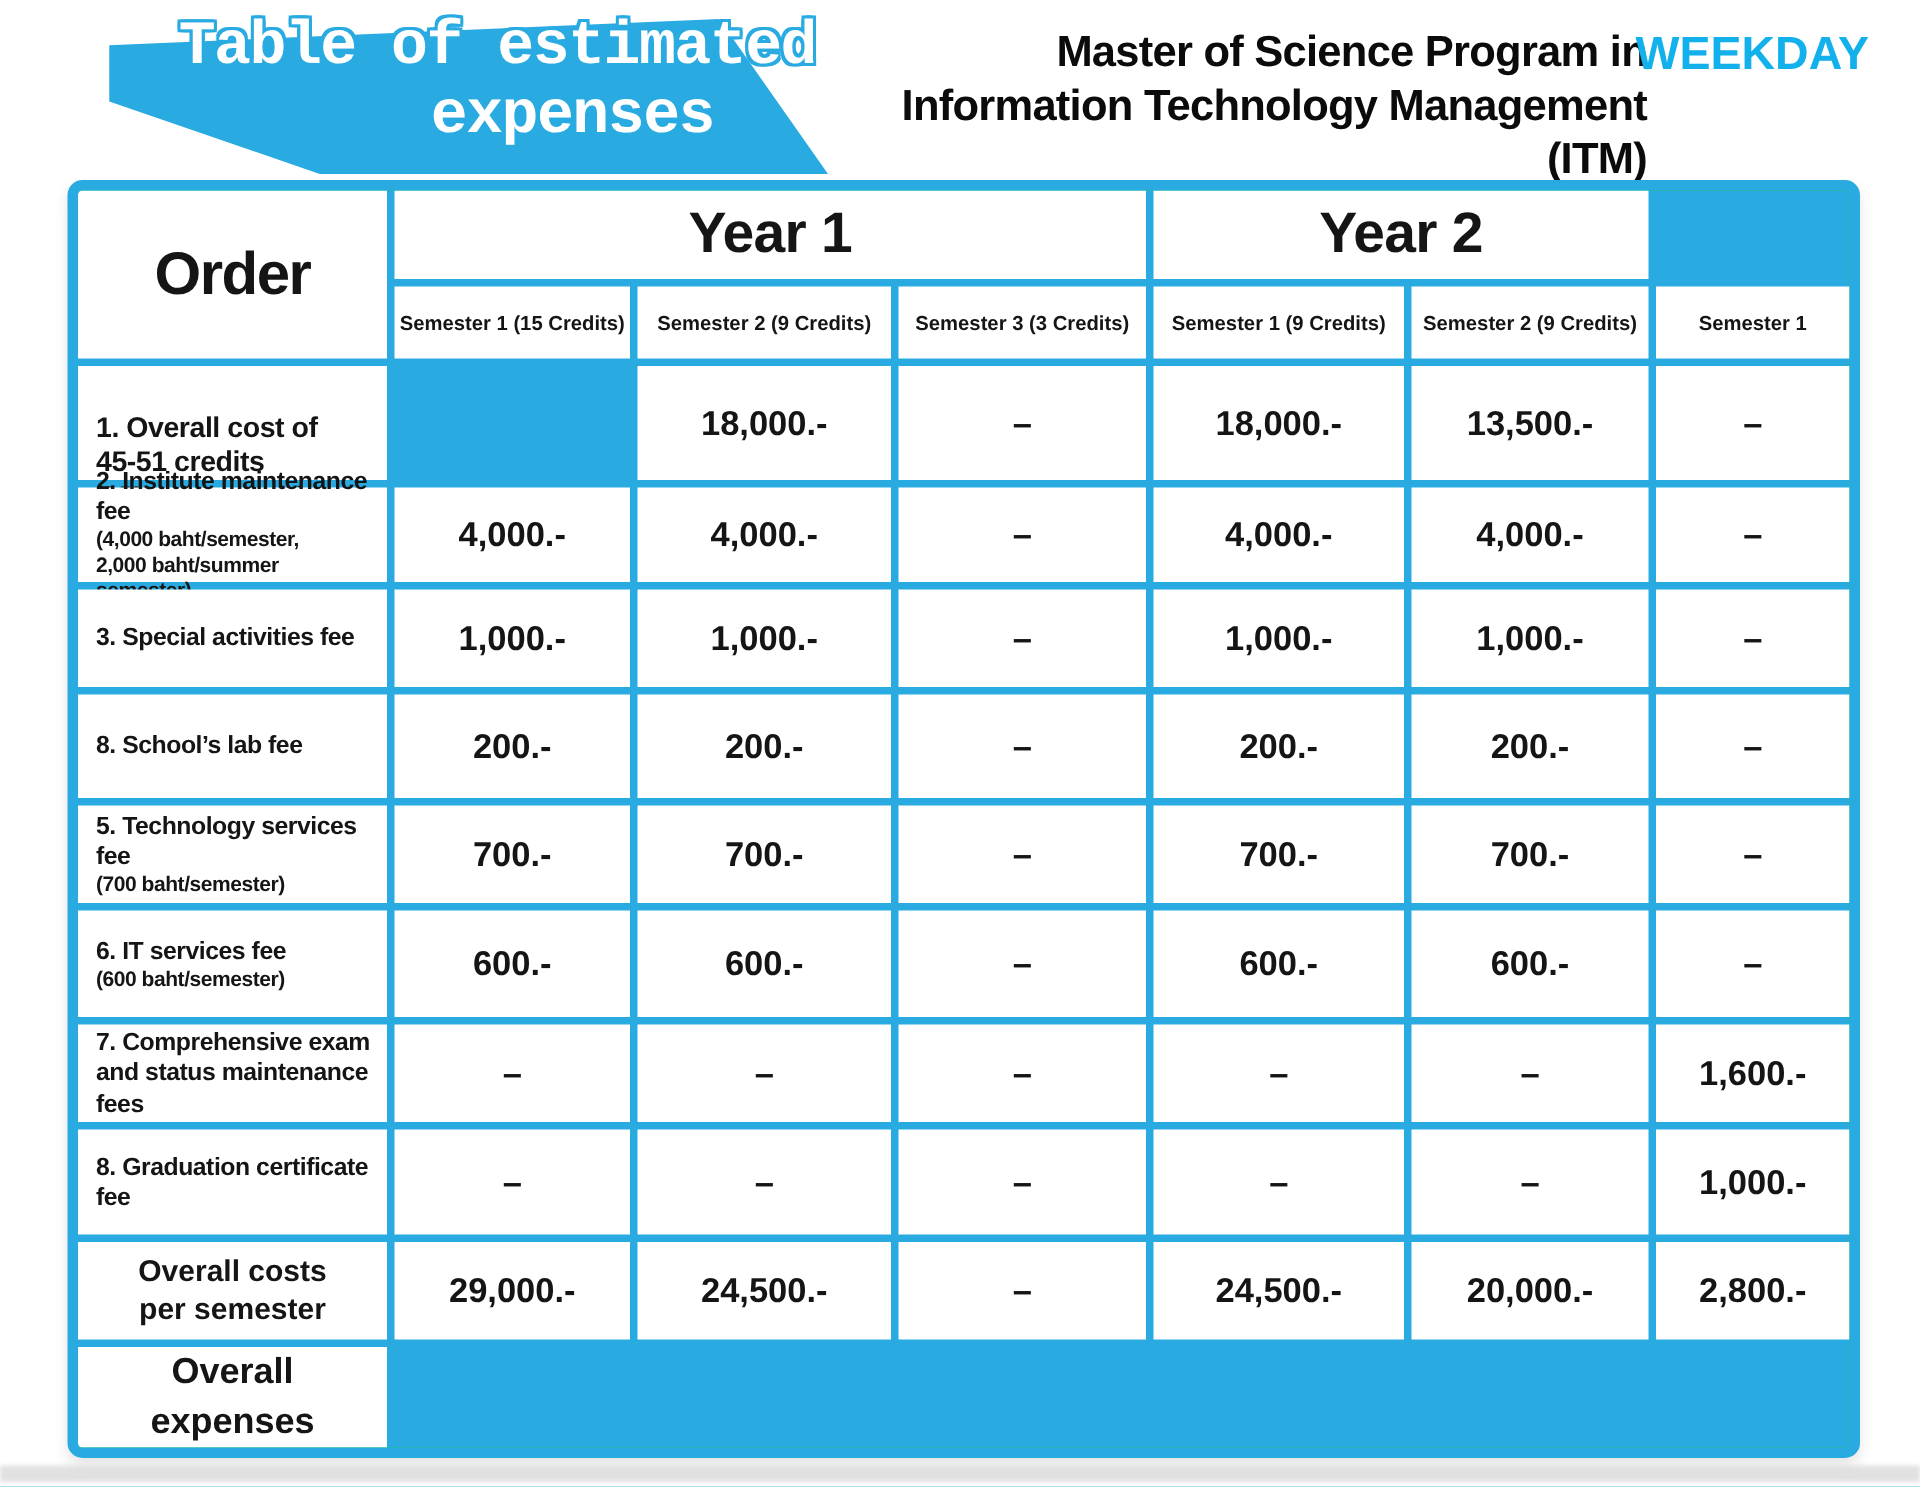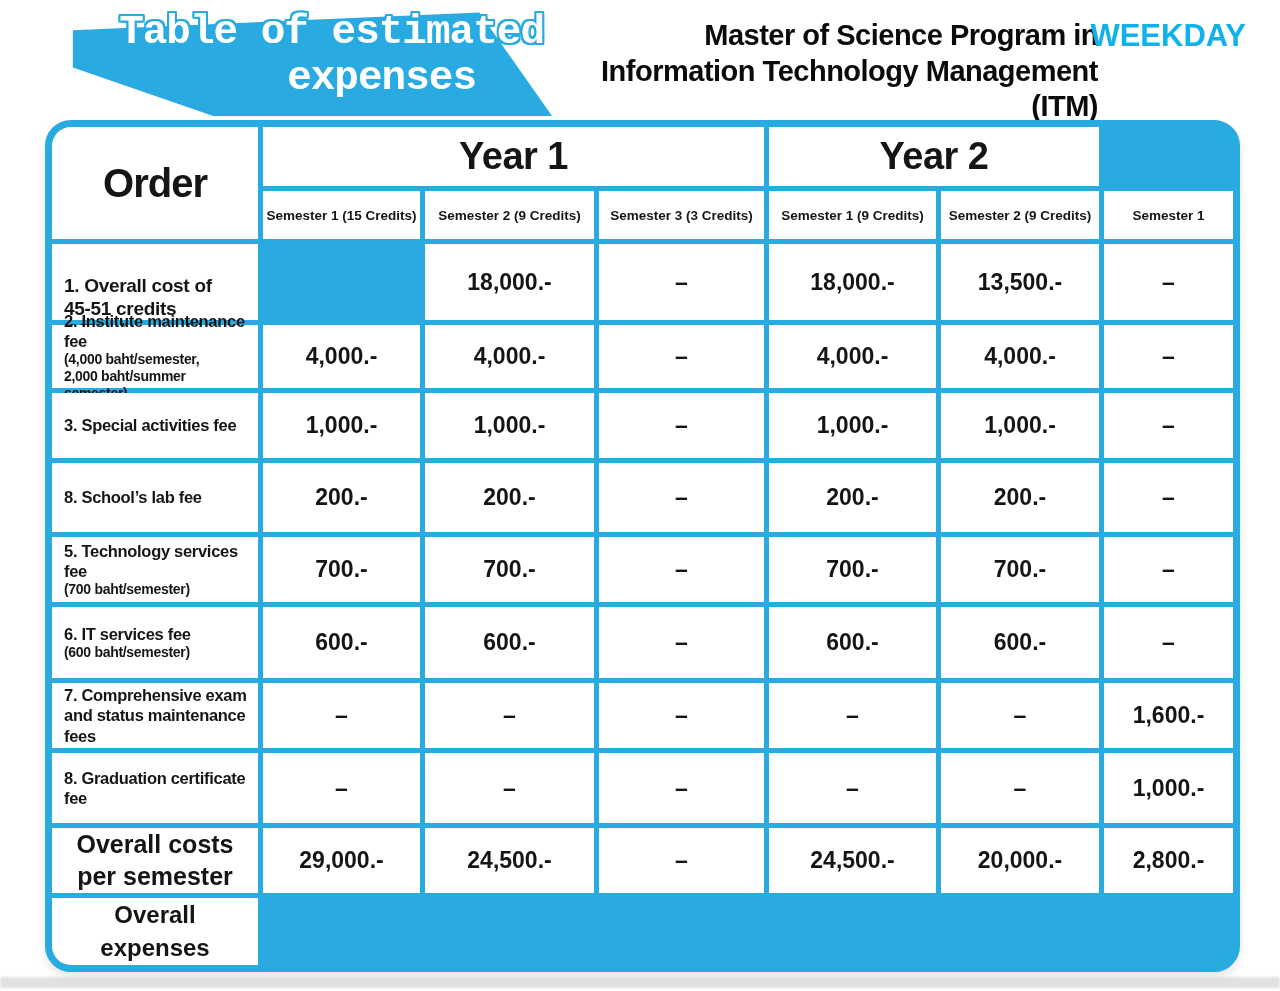--- a/index.html
+++ b/index.html
@@ -38,42 +38,42 @@
     letter-spacing:-0.5px; white-space:pre-line;text-align:right;
   }
   .badge {
     position:absolute; right:34px; top:18px;
     font-weight:700; font-size:31px; color:#12b1ec; letter-spacing:0;
   }
 
   
   .table-wrap {
     position:absolute; left:45px; top:120px;
-    border:7px solid #29abe2; border-radius:26px;
+    border:7px solid #29abe2; border-radius:10px;
     background:#22c55e; overflow:hidden;
     box-shadow:0 5px 9px rgba(0,0,0,0.10);
   }
   .grid {
     display:grid; gap:5px; background:#29abe2;
     grid-template-columns:206px 157px 169px 165px 167px 158px 129px;
     grid-template-rows:59px 48px 76px 63px 65px 69px 65px 71px 65px 70px 65px 67px;
   }
   .c { background:#ffffff; display:flex; align-items:center; justify-content:center; }
   .order { font-size:40px; font-weight:700; letter-spacing:-1px; }
   .year  { font-size:38px; font-weight:700; letter-spacing:-0.5px; }
   .sem   { font-size:13.5px; font-weight:700; text-align:center; padding:0 2px; }
   .rl {
     flex-direction:column; align-items:flex-start; justify-content:center;
     padding:6px 6px 6px 12px;
   }
   .rl .t { font-size:16.5px; font-weight:700; line-height:1.22; white-space:pre-line; letter-spacing:-0.3px; }
   .rl .n { font-size:14px;   font-weight:700; line-height:1.22; white-space:pre-line; letter-spacing:-0.3px; }
   .rl.big .t { font-size:19px;margin-top:48px; }
   .v { font-size:23px; font-weight:700; letter-spacing:0; }
-  .tl { font-size:25px; font-weight:700; text-align:center; line-height:1.25; white-space:pre-line; }
+  .tl { font-size:20px; font-weight:700; text-align:center; line-height:1.25; white-space:pre-line; }
   .ol { font-size:24px; font-weight:700; text-align:center; line-height:1.35; white-space:pre-line; }
   .bar {
     background:linear-gradient(180deg,#54c3ee 0%, #29abe2 34%, #128fd2 72%, #0b76bb 100%);
     position:relative; display:flex; align-items:center; justify-content:center;
   }
   .bar-amount { color:#ffffff; font-size:42px; font-weight:700; letter-spacing:0.5px; }
   .chevrons { position:absolute; right:16px; top:50%; transform:translateY(-50%); display:flex; gap:9px; }
   .chev {
     width:52px; height:56px; background:#5ec6f0; opacity:0.92;
     clip-path:polygon(0 0, 46% 0, 100% 50%, 46% 100%, 0 100%, 52% 50%);

